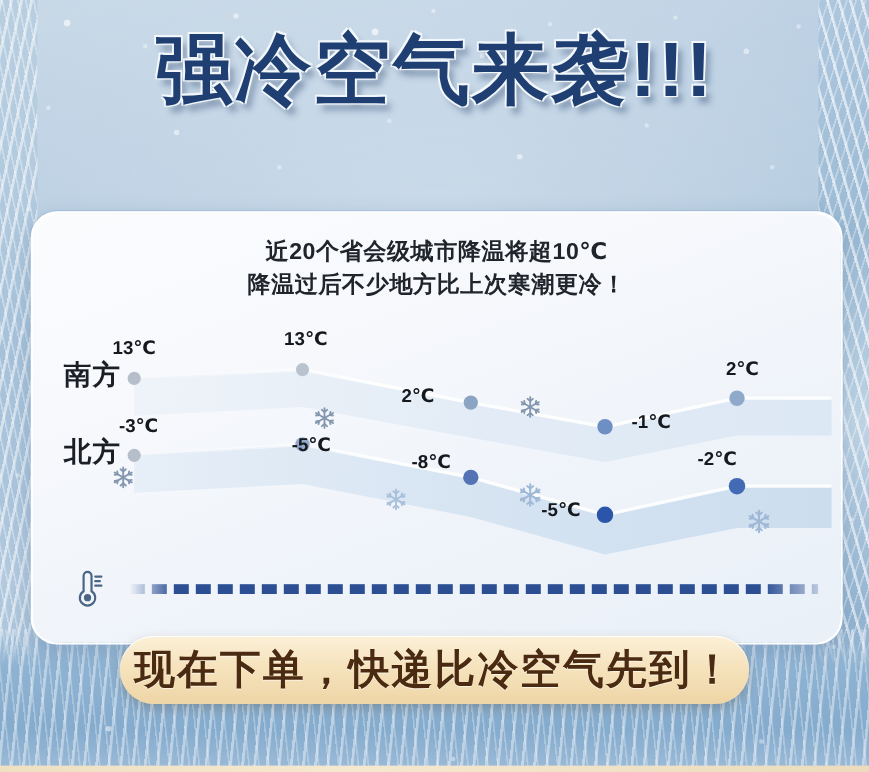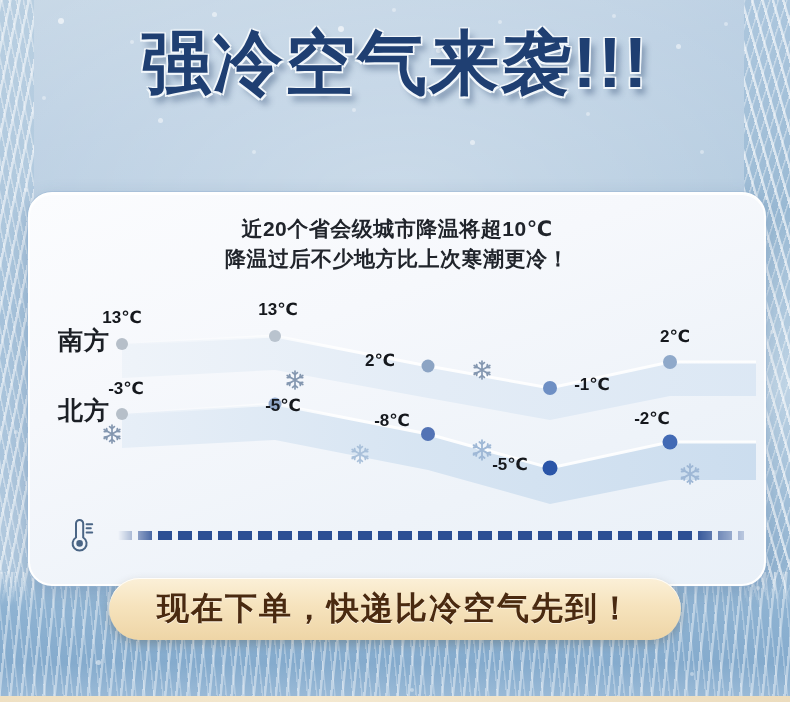--- a/index.html
+++ b/index.html
@@ -210,21 +210,21 @@
     width: 572px;
     height: 62px;
     border-radius: 31px;
     background: linear-gradient(180deg, #fbf0d8 0%, #f6e3bd 45%, #eed5a6 100%);
     box-shadow: 0 4px 10px rgba(70,60,35,.25), inset 0 1px 0 rgba(255,255,255,.85);
     display: flex;
     align-items: center;
     justify-content: center;
   }
   .cta-text {
-    font-size: 32px;
+    font-size: 37px;
     font-weight: bold;
     color: #4a2a10;
     letter-spacing: 2px;
     white-space: nowrap;
     text-shadow: 0 1px 0 rgba(255,255,255,.6);
     text-align: right;
   }
 </style>
 </head>
 <body>

